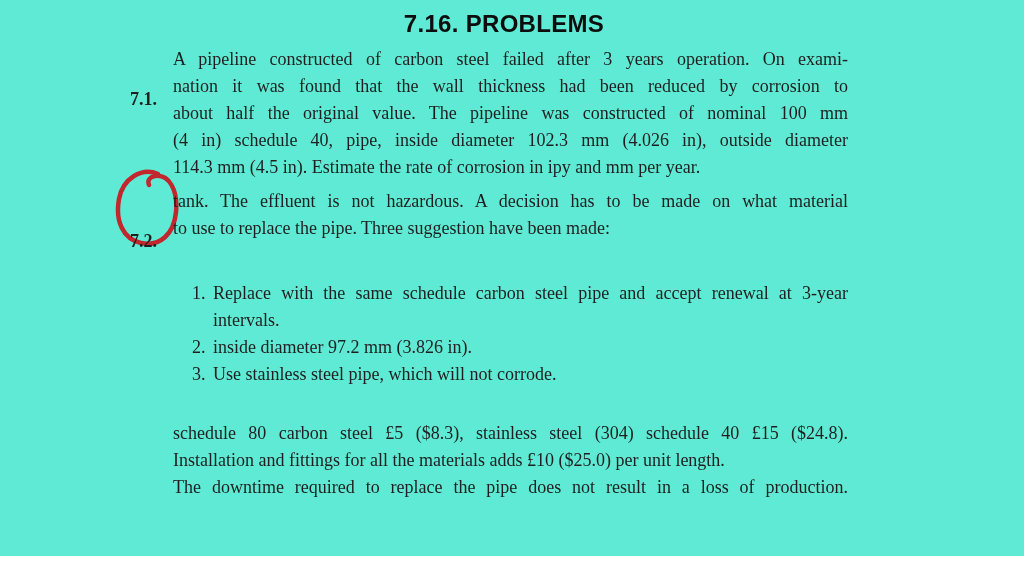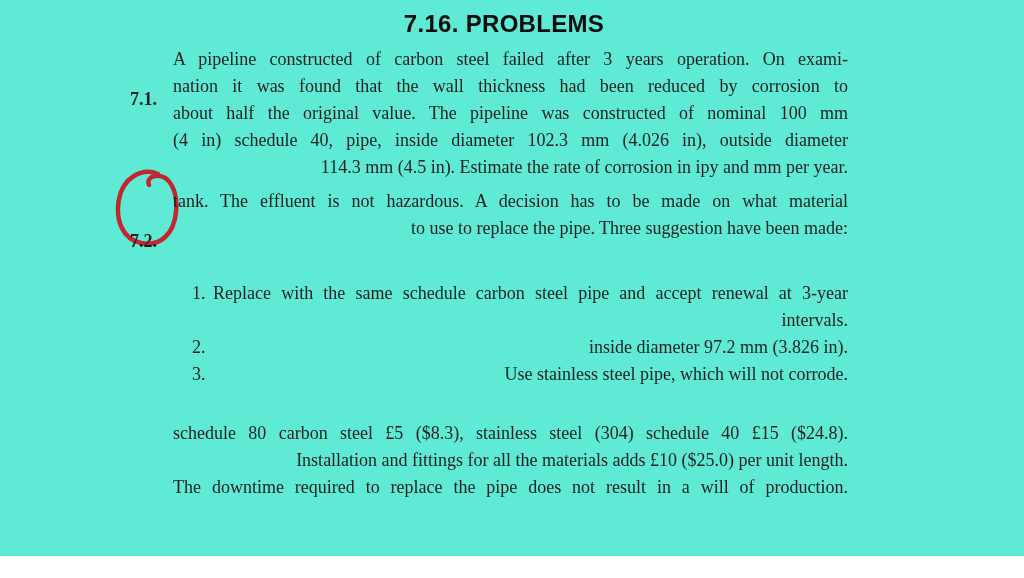--- a/index.html
+++ b/index.html
@@ -31,21 +31,21 @@
   .optlist { top: 280px; }
   .closing { top: 420px; }
 
   .ln {
     font-size: 18px;
     line-height: 27px;
     height: 27px;
     white-space: normal;
   }
   .j { text-align: justify; text-align-last: justify; }
-  .l { text-align: right; white-space: nowrap; }
+  .l { text-align: left; white-space: nowrap; }
 
   .pnum {
     position: absolute;
     left: -43px; top: 0;
     font-weight: bold;
     font-size: 18px;
     line-height: 27px;
     margin-top: 40px;
   }
 
@@ -112,17 +112,17 @@
       <div class="opt">
         <span class="optnum">3.</span>
         <div class="ln l">Use stainless steel pipe, which will not corrode.</div>
       </div>
 
     </section>
 
     <section class="block closing">
       <div class="ln j">schedule 80 carbon steel £5 ($8.3), stainless steel (304) schedule 40 £15 ($24.8).</div>
       <div class="ln l">Installation and fittings for all the materials adds £10 ($25.0) per unit length.</div>
-      <div class="ln j">The downtime required to replace the pipe does not result in a will of production.</div>
+      <div class="ln j">The downtime required to replace the pipe does not result in a loss of production.</div>
     </section>
 
   </div>
 </div>
 
 </body></html>

